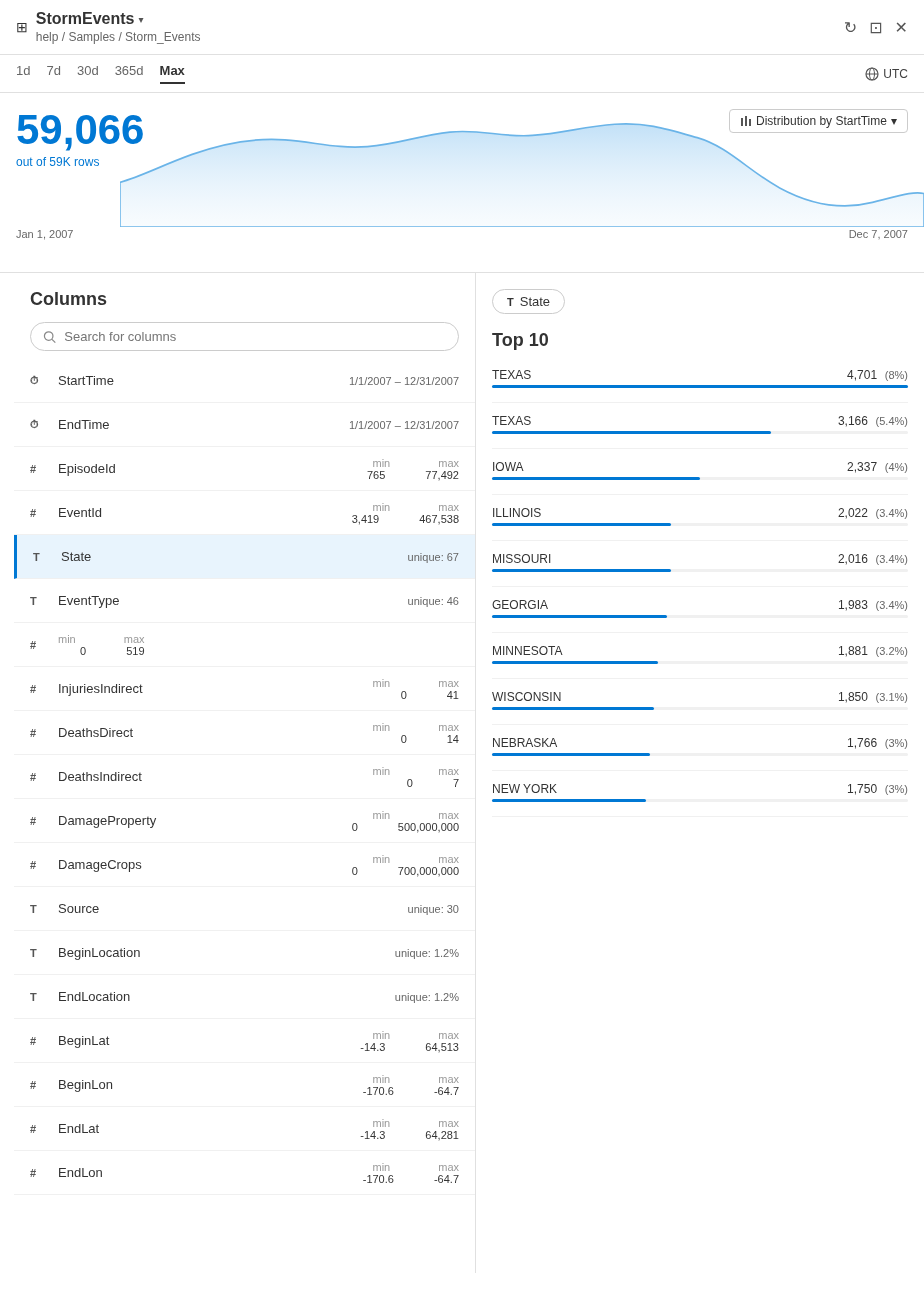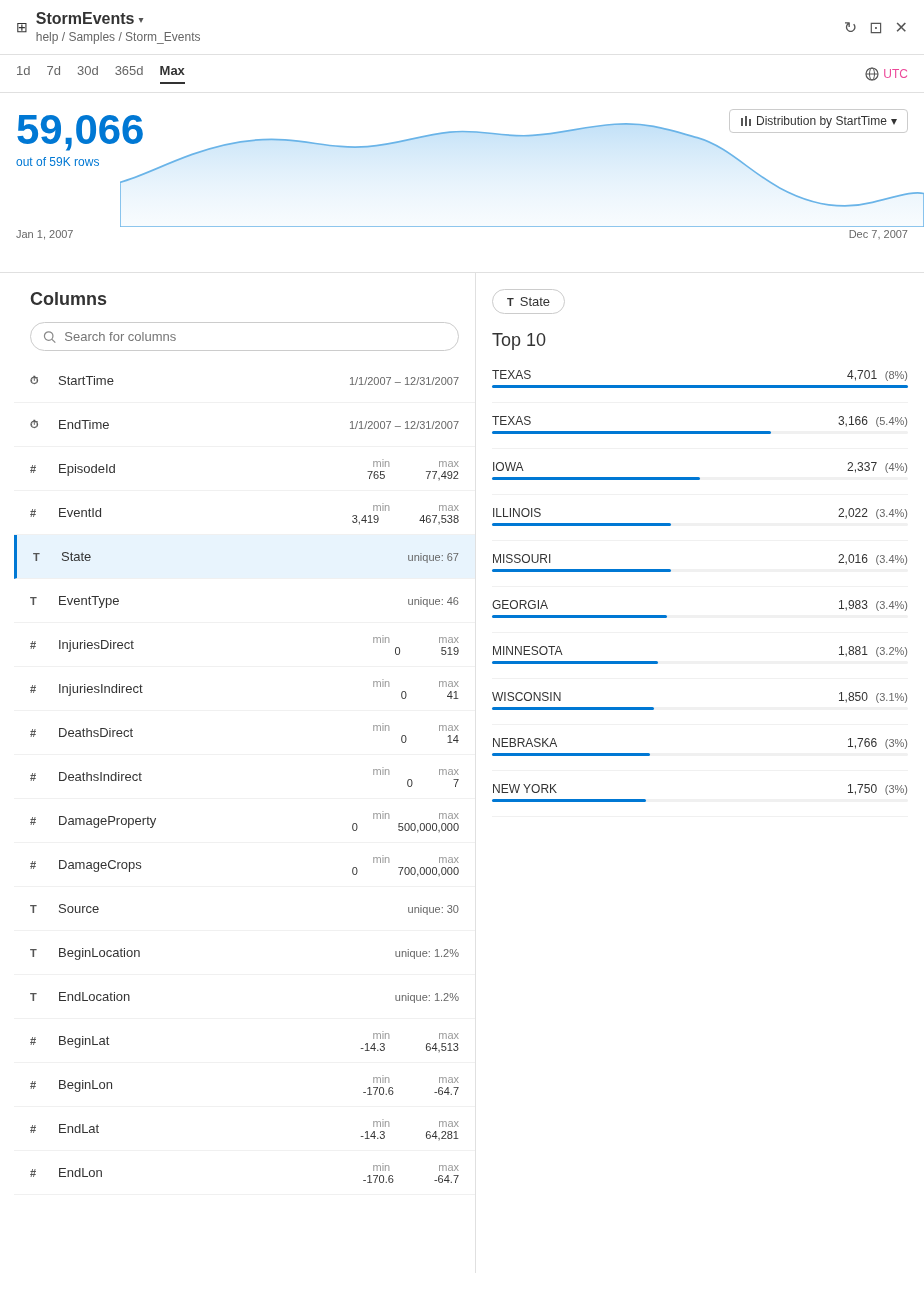--- a/index.html
+++ b/index.html
@@ -13,21 +13,21 @@
     .header-right { display: flex; align-items: center; gap: 12px; }
     .header-icon { cursor: pointer; color: #555; font-size: 16px; }
     .grid-icon { font-size: 14px; color: #333; }
     .chevron-icon { font-size: 10px; color: #555; }
     
     
     .time-tabs { display: flex; align-items: center; justify-content: space-between; padding: 8px 16px; border-bottom: 1px solid #e0e0e0; }
     .time-tabs-left { display: flex; gap: 16px; }
     .time-tab { font-size: 13px; color: #666; cursor: pointer; padding-bottom: 4px; }
     .time-tab.active { color: #333; font-weight: 600; border-bottom: 2px solid #333; }
-    .utc-btn { font-size: 12px; color: #ec4899; display: flex; align-items: flex-start; gap: 4px; cursor: pointer; }
+    .utc-btn { font-size: 12px; color: #404040; display: flex; align-items: flex-start; gap: 4px; cursor: pointer; }
     
     
     .chart-area { position: relative; height: 180px; padding: 16px 16px 0 16px; border-bottom: 1px solid #e0e0e0; background: #fff; }
     .chart-big-number { font-size: 42px; font-weight: 700; color: #0078d4; line-height: 1; }
     .chart-sub { font-size: 12px; color: #0078d4; margin-top: 4px; }
     .chart-dates { display: flex; justify-content: space-between; font-size: 11px; color: #666; padding: 4px 0 2px 0; }
     .chart-axis { display: flex; justify-content: space-between; font-size: 10px; color: #999; padding-bottom: 6px; }
     .chart-svg-wrap { position: absolute; top: 0; left: 120px; right: 0; bottom: 45px; }
     
     
@@ -48,21 +48,21 @@
     .col-name { flex: 1; font-size: 13px; color: #333; }
     .col-meta { font-size: 11px; color: #666; text-align: right; }
     .col-meta-double { display: flex; flex-direction: column; align-items: flex-end; font-size: 11px; color: #666; }
     .col-meta-row { display: flex; gap: 32px; }
     .col-meta-label { color: #999; }
     .col-meta-val { color: #333; }
     
     
     .right-panel { flex: 1; padding: 16px; overflow-y: auto; }
     .state-tag { display: inline-flex; align-items: center; gap: 6px; border: 1px solid #ccc; border-radius: 20px; padding: 4px 14px; font-size: 13px; color: #333; margin-bottom: 16px; }
-    .top10-header { font-size: 18px; font-weight: 400; color: #333; margin-bottom: 16px; }
+    .top10-header { font-size: 18px; font-weight: 700; color: #333; margin-bottom: 16px; }
     .top10-item { margin-bottom: 14px; }
     .top10-row { display: flex; align-items: center; justify-content: space-between; margin-bottom: 3px; }
     .top10-name { font-size: 12px; color: #333; font-weight: 500; }
     .top10-count { font-size: 12px; color: #333; }
     .top10-pct { font-size: 11px; color: #666; margin-left: 4px; }
     .top10-bar-wrap { height: 3px; background: #f0f0f0; border-radius: 2px; margin-top: 2px; }
     .top10-bar { height: 3px; background: #0078d4; border-radius: 2px; }
     .top10-separator { border: none; border-top: 1px solid #f0f0f0; margin: 10px 0; }
     
     
@@ -208,21 +208,20 @@
       </div>
 
       <div class="col-item">
         <span class="col-type-icon">T</span>
         <span class="col-name">EventType</span>
         <span class="col-meta">unique: 46</span>
       </div>
 
       <div class="col-item">
         <span class="col-type-icon">#</span>
-        <span class="col-name">InjuriesDirect</span>
         <div class="col-meta-double">
           <div class="col-meta-row">
               <span class="col-meta-label">min</span>
               <span class="col-meta-label" style="margin-left:16px">max</span>
             </div>
           <div class="col-meta-row">
               <span class="col-meta-val">0</span>
               <span class="col-meta-val" style="margin-left:8px">519</span>
             </div>
         </div>

